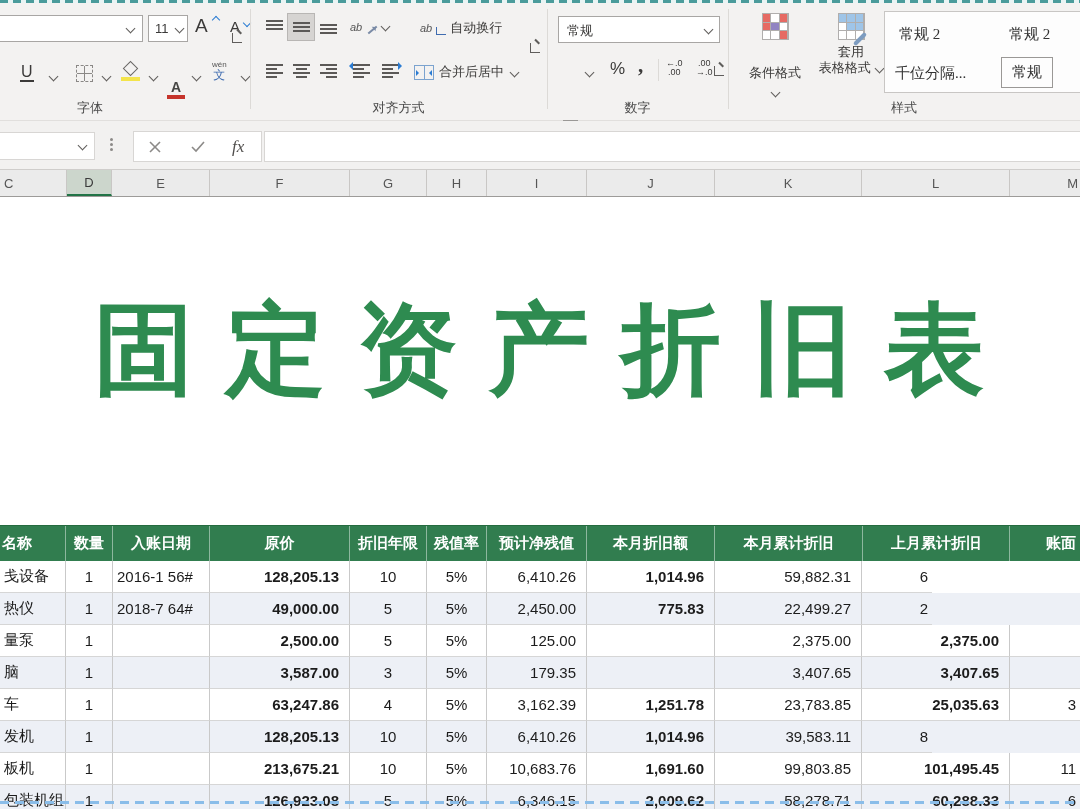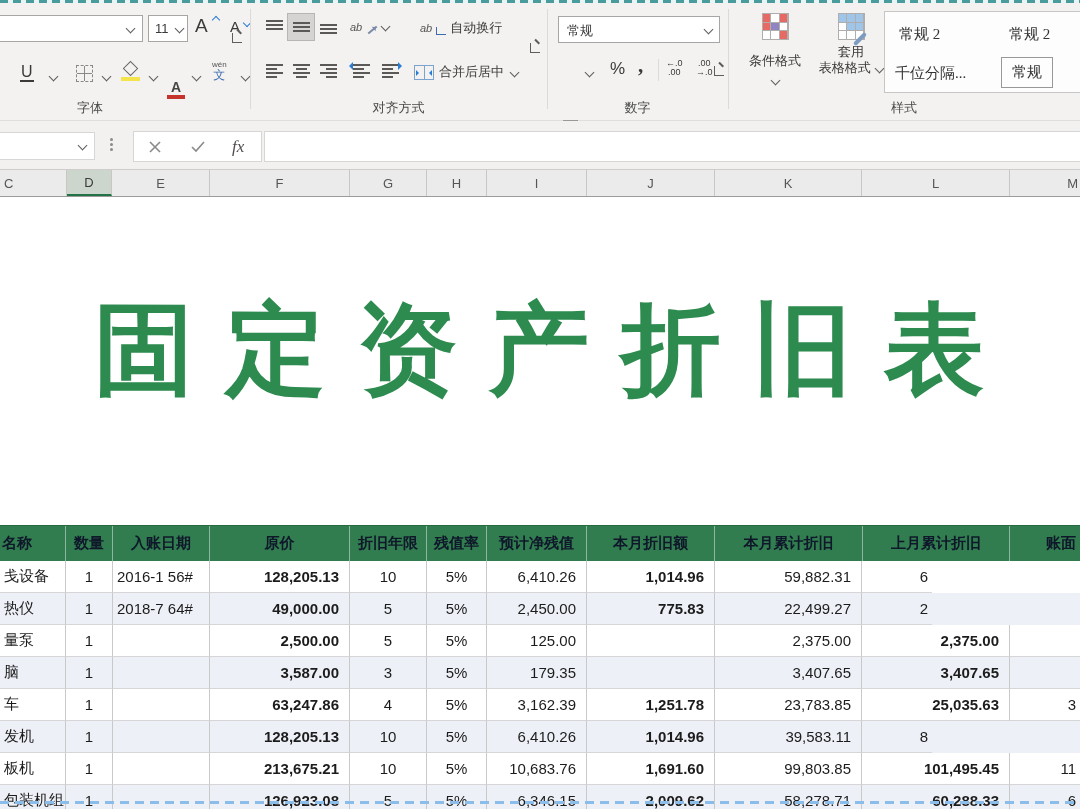--- a/index.html
+++ b/index.html
@@ -89,21 +89,21 @@
   
   .sheet{left:0;top:198px;width:1080px;height:611px;background:#fff;}
   .sheettitle{position:absolute;left:0;top:96px;width:1080px;text-align:center;
       font-size:100px;font-weight:800;line-height:1.1;color:var(--title-green);white-space:nowrap;letter-spacing:2px;}
   .deptable{position:absolute;left:0;top:327px;width:1080px;height:284px;overflow:hidden;}
   .trow{display:flex;width:1080px;}
   .trow.head{height:35px;background:var(--header-green);border-top:1px solid #256b3f;}
   .trow.body{height:32px;background:#fff;}
   .trow.body.band{background:var(--band);}
   .tcell{box-sizing:border-box;height:100%;display:flex;align-items:center;font-size:15px;color:#1c1c1c;overflow:hidden;white-space:nowrap;}
-  .trow.head .tcell{color:#0f172a;font-weight:bold;justify-content:center;border-right:1px solid rgba(255,255,255,.45);font-size:15px;}
+  .trow.head .tcell{color:#ffffff;font-weight:bold;justify-content:center;border-right:1px solid rgba(255,255,255,.45);font-size:15px;}
   .trow.head .tcell:first-child{justify-content:flex-start;padding-left:2px;}
   .trow.head .tcell:last-child{justify-content:flex-end;padding-right:4px;border-right:none;}
   .trow.body .tcell{border-right:1px solid #c9c9c9;border-bottom:1px solid #d6d6d6;}
   .trow.body .tcell:last-child{border-right:none;}
   .al{justify-content:flex-start;padding-left:4px;}
   .ac{justify-content:center;}
   .ar{justify-content:flex-end;padding-right:10px;}
   .tcell.bold{font-weight:bold;}
   .tcell.lastcol{padding-right:4px;}
 </style>
@@ -233,21 +233,21 @@
         <i class="r"></i>
           <i></i>
           <i class="r"></i>
         <i class="r"></i>
           <i class="p"></i>
           <i></i>
         <i></i>
           <i></i>
           <i class="r"></i>
       </div>
-      <div class="btxt" style="margin-top:12px;">条件格式</div>
+      <div class="btxt" style="margin-top:24px;">条件格式</div>
       <span class="cv" style="margin-top:3px;"></span>
     </div>
     <div class="abs" style="left:818px;top:10px;width:66px;text-align:center;">
       <div class="taicon" style="margin:0 auto;">
         <i class="b"></i>
           <i class="b"></i>
           <i class="b"></i>
         <i></i>
           <i class="b"></i>
           <i class="b"></i>

